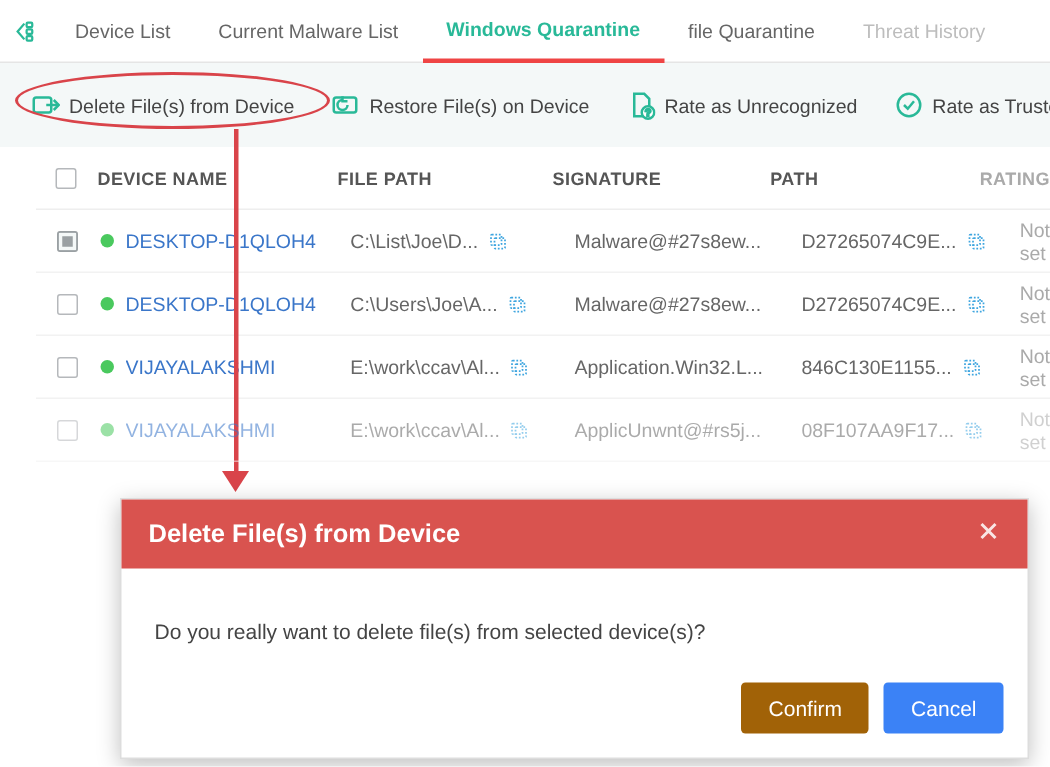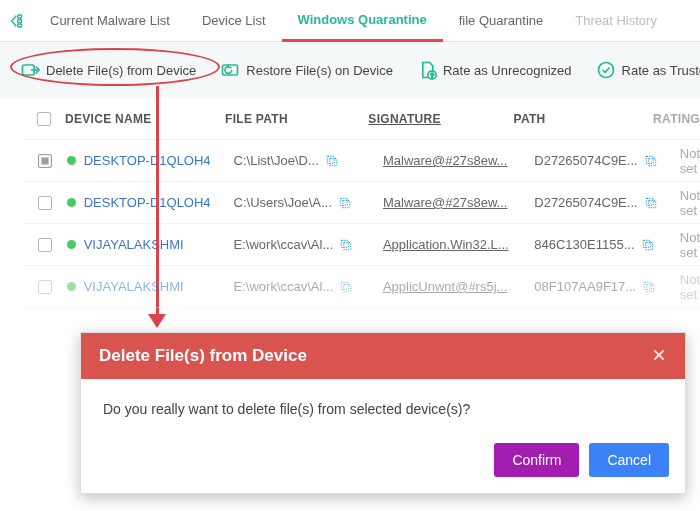--- a/index.html
+++ b/index.html
@@ -22,54 +22,54 @@
   .arrow-head { position:absolute; left:148px; top:314px; width:0; height:0; border-left:9px solid transparent; border-right:9px solid transparent; border-top:14px solid #d9444a; pointer-events:none; }
 
   
   .table { width:100%;padding-left:24px; }
   .thead { display:flex; align-items:center; height:42px; border-bottom:1px solid #eee; font-weight:700; color:#555; font-size:12px; letter-spacing:.3px; }
   .row { display:flex; align-items:center; height:42px; border-bottom:1px solid #f2f2f2; color:#666; }
   .row.faded { opacity:.55; }
   .col-cb { width:44px; display:flex; justify-content:center; }
   .col-name { width:172px; display:flex; align-items:center; gap:8px; }
   .col-path { width:154px; display:flex; align-items:center; gap:6px; }
-  .col-sig  { width:156px;text-decoration:underline; }
+  .col-sig  { width:156px; }
   .col-hash { width:150px; display:flex; align-items:center; gap:6px; }
   .col-rating { flex:1; color:#aaa; }
   .checkbox { width:14px; height:14px; border:1.5px solid #b5b8bb; border-radius:2px; display:inline-block; }
   .checkbox.indeterminate { background:#9aa0a3; border-color:#9aa0a3; box-shadow: inset 0 0 0 2.5px #f4f8f8; }
   .dot { width:9px; height:9px; border-radius:50%; background:#4ac95e; display:inline-block; }
   .link { color:#3a76c9; cursor:pointer; }
   .copy-icon { width:14px; height:14px; color:#3ea5df; display:inline-flex; }
   .truncate { white-space:nowrap; overflow:hidden; text-overflow:ellipsis; }
 
   
   .modal { position:absolute; left:80px; top:332px; width:606px; background:#fff; box-shadow:0 4px 14px rgba(0,0,0,.25); border:1px solid #ddd; }
   .modal-head { background:#d9534f; color:#fff; height:46px; display:flex; align-items:center; padding:0 18px; font-size:17px; font-weight:600; justify-content:space-between; }
   .modal-close { cursor:pointer; font-size:20px; opacity:.85; }
-  .modal-body { padding:22px 22px 16px; color:#444; font-size:14px; }
+  .modal-body { padding:34px 22px 16px; color:#444; font-size:14px; }
   .modal-foot { display:flex; justify-content:flex-end; gap:10px; padding:10px 16px 16px; }
   .btn { height:34px; padding:0 18px; border:none; border-radius:3px; font-size:14px; cursor:pointer; color:#fff; }
-  .btn-confirm { background:#a21caf; }
+  .btn-confirm { background:#a16207; }
   .btn-cancel  { background:#3b82f6; }
 </style>
 </head>
 <body>
 
 <div class="tabs-bar">
   <div class="back-btn">
     <svg width="18" height="18" viewBox="0 0 24 24" fill="none" stroke="#29b998" stroke-width="2">
         <path d="M11 5 L5 12 L11 19"></path>
         <rect x="13" y="4" width="5" height="4" rx="1"></rect>
         <rect x="13" y="10" width="5" height="4" rx="1"></rect>
         <rect x="13" y="16" width="5" height="4" rx="1"></rect>
       </svg>
   </div>
+  <div class="tab">Device List</div>
   <div class="tab">Current Malware List</div>
-  <div class="tab">Device List</div>
   <div class="tab active">Windows Quarantine</div>
   <div class="tab">file Quarantine</div>
   <div class="tab" style="color:#bdbdbd">Threat History</div>
 </div>
 
 <div class="toolbar">
   <div class="tool-btn">
     <svg viewBox="0 0 24 24" fill="none" stroke="#29b998" stroke-width="2">
         <rect x="3" y="6" width="14" height="12" rx="2"></rect>
         <path d="M13 12 H23"></path>

